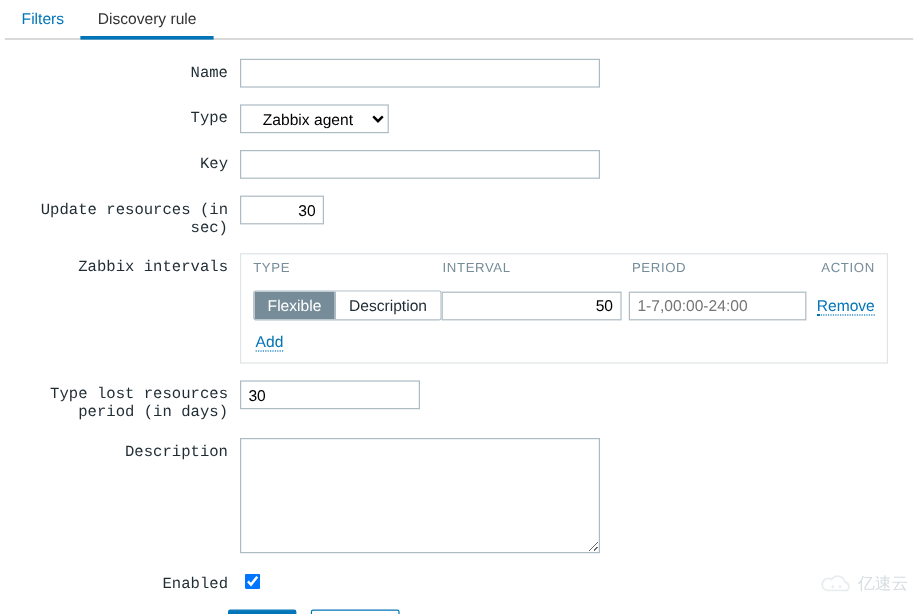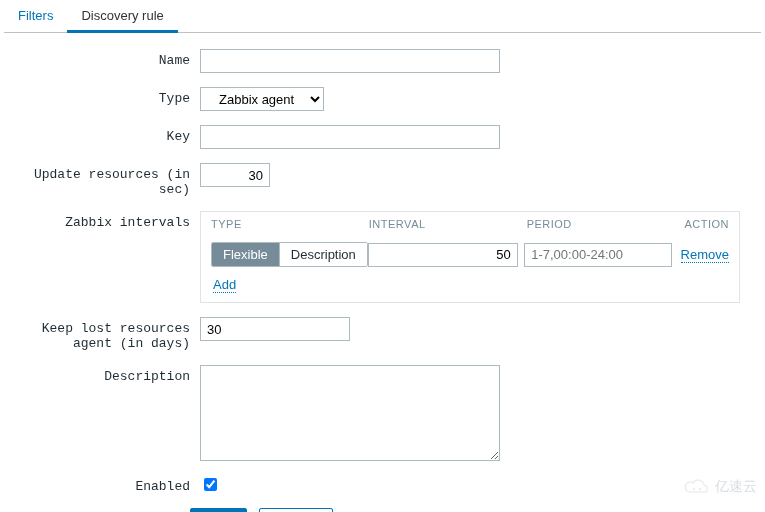--- a/index.html
+++ b/index.html
@@ -206,21 +206,21 @@
           </div>
         </div>
         <div class="ci-add">
           <span class="link">Add</span>
         </div>
       </div>
     </div>
   </div>
 
   <div class="row">
-    <div class="label">Keep lost resources agent (in days)</div>
+    <div class="label">Type lost resources period (in days)</div>
     <div class="control">
       <input type="text" class="keep-lost-input" value="30" style="">
     </div>
   </div>
 
   <div class="row">
     <div class="label">Description</div>
     <div class="control">
       <textarea class="description" style=""></textarea>
     </div>

